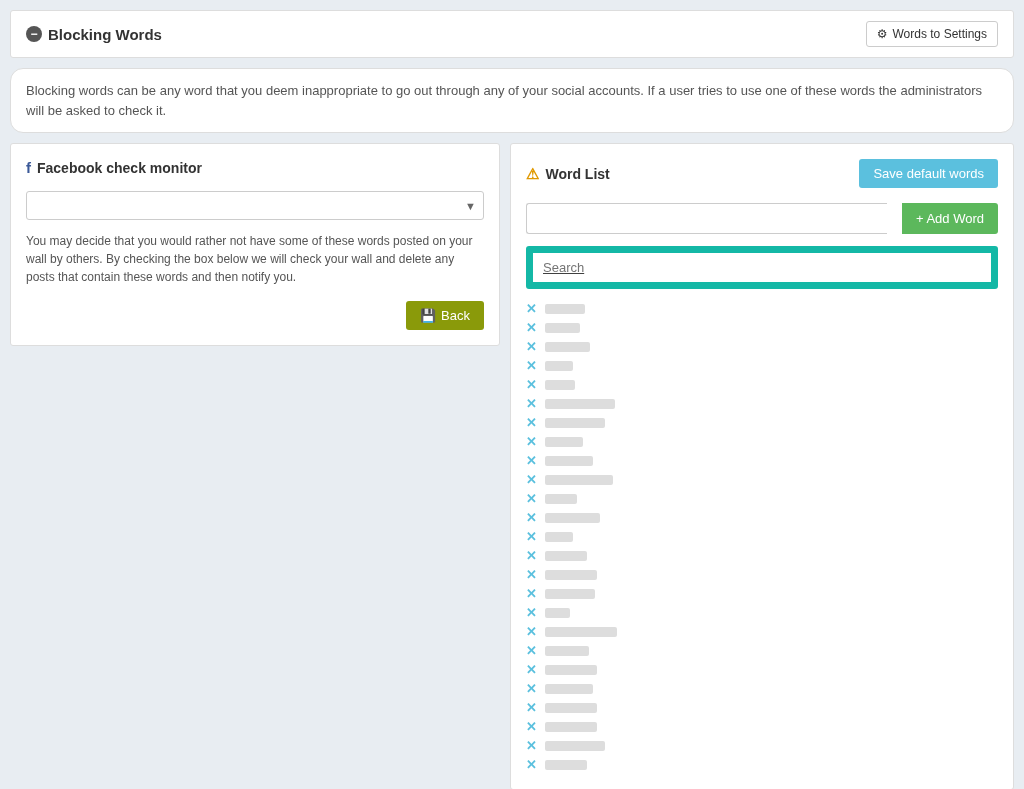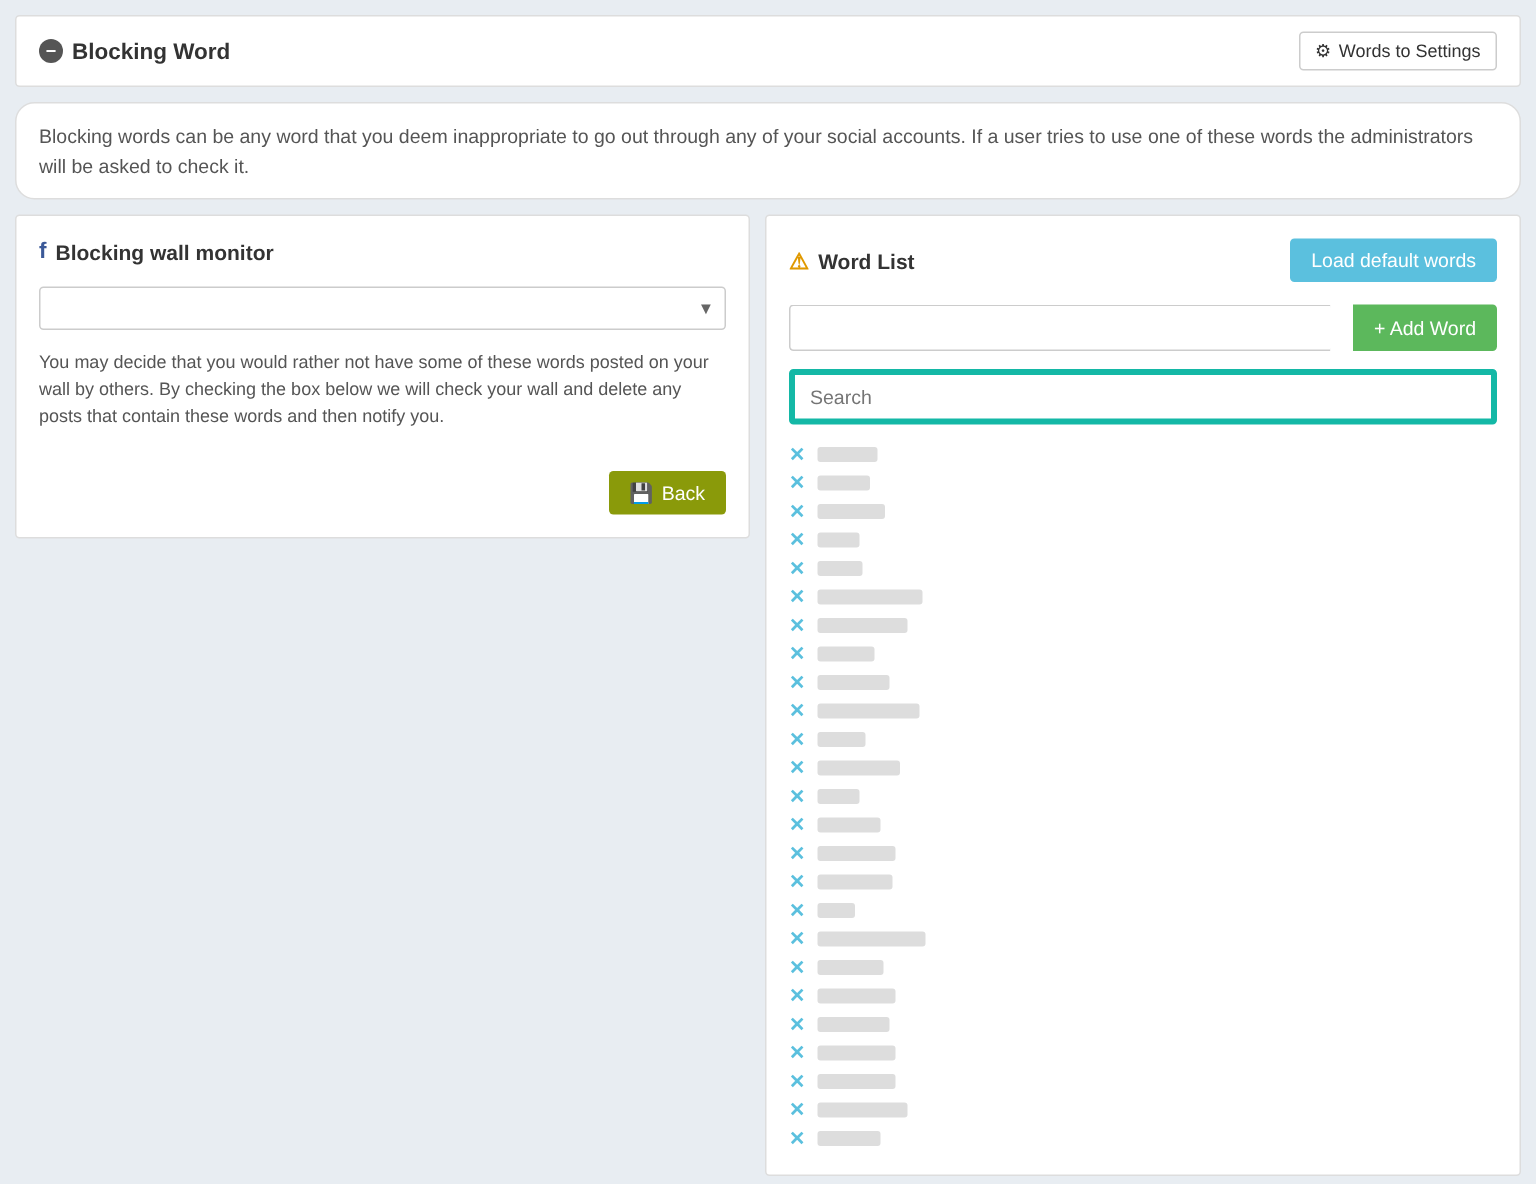--- a/index.html
+++ b/index.html
@@ -121,21 +121,21 @@
       transform: translateY(-50%);
       pointer-events: none;
       color: #666;
       font-size: 11px;
     }
 
     .panel-description {
       font-size: 12px;
       color: #555;
       line-height: 1.5;
-      margin-bottom: 28px;
+      margin-bottom: 15px;
     }
 
     .save-btn {
       background: #8a9a0a;
       color: #fff;
       border: none;
       border-radius: 3px;
       padding: 7px 14px;
       font-size: 13px;
       cursor: pointer;
@@ -203,26 +203,27 @@
       border-radius: 0 3px 3px 0;
       padding: 7px 14px;
       font-size: 13px;
       cursor: pointer;
       white-space: nowrap;
     }
 
     .search-input {
       width: 100%;
       padding: 7px 10px;
-      border: 4px solid #14b8a6;
+      border: 7px solid #14b8a6;
       border-radius: 3px;
       font-size: 13px;
       margin-bottom: 10px;
       outline: none;
-      color: #3b82f6;
+      color: #404040;
+      text-decoration: underline;
     }
 
     .word-list {
       list-style: none;
     }
     .word-item {
       display: flex;
       align-items: center;
       gap: 8px;
       padding: 3px 0;
@@ -244,38 +245,38 @@
     }
 
     .clearfix::after { content: ''; display: table; clear: both; }
   </style>
 </head>
 <body>
 
 <div class="header-bar">
   <div class="header-title">
     <span class="minus-icon">−</span>
-    <span>Blocking Word</span>
+    <span>Blocking Words</span>
   </div>
   <button class="back-btn">
     <span class="gear-icon-sm">⚙</span>
     <span>Words to Settings</span>
   </button>
 </div>
 
 <div class="description-box">
   <span>Blocking words can be any word that you deem inappropriate to go out through any of your social accounts. If a user tries to use one of these words the administrators will be asked to check it.</span>
 </div>
 
 <div class="main-content">
 
   <div class="left-panel">
     <div class="panel-title">
       <span class="fb-icon">f</span>
-      <span>Blocking wall monitor</span>
+      <span>Facebook check monitor</span>
     </div>
 
     <div class="select-wrapper">
       <select>
         <option value=""></option>
       </select>
       <span class="select-arrow">▼</span>
     </div>
 
     <p class="panel-description">You may decide that you would rather not have some of these words posted on your wall by others. By checking the box below we will check your wall and delete any posts that contain these words and then notify you.</p>
@@ -288,21 +289,21 @@
     </div>
   </div>
 
   <div class="right-panel">
     <div class="right-panel-header">
       <div class="word-list-title">
         <span class="warning-icon">⚠</span>
         <span>Word List</span>
       </div>
       <button class="load-btn">
-        <span>Load default words</span>
+        <span>Save default words</span>
       </button>
     </div>
 
     
     <div class="add-word-row">
       <input type="text" class="add-word-input" placeholder="" style="">
       <button class="add-word-btn">
         <span>+ Add Word</span>
       </button>
     </div>

